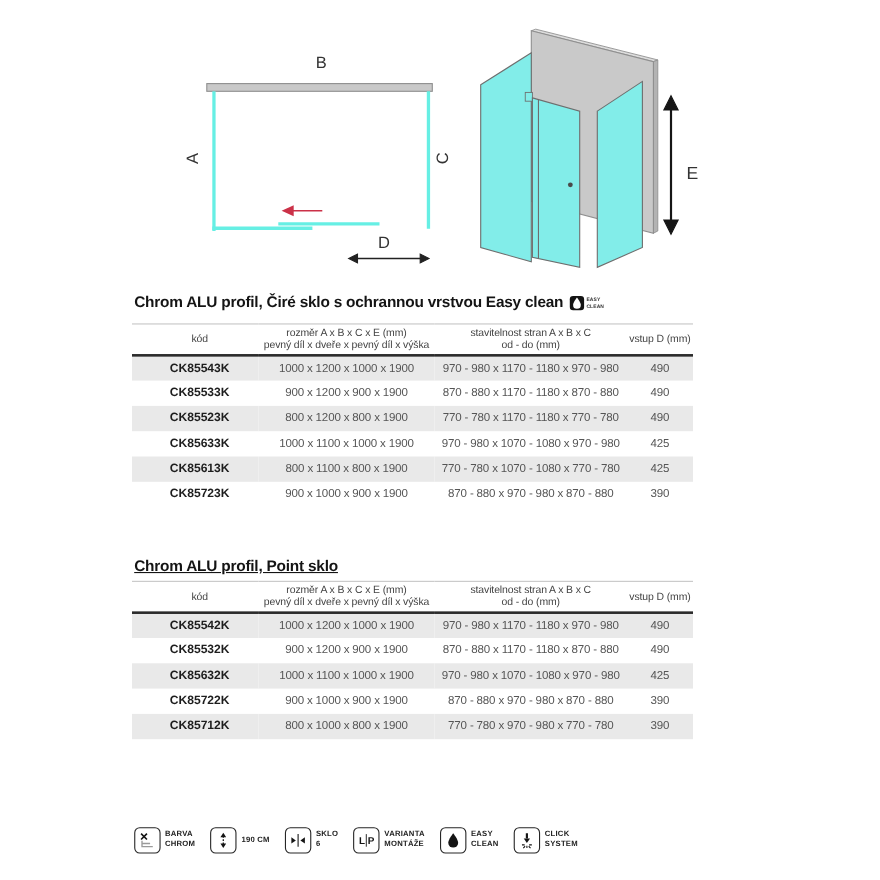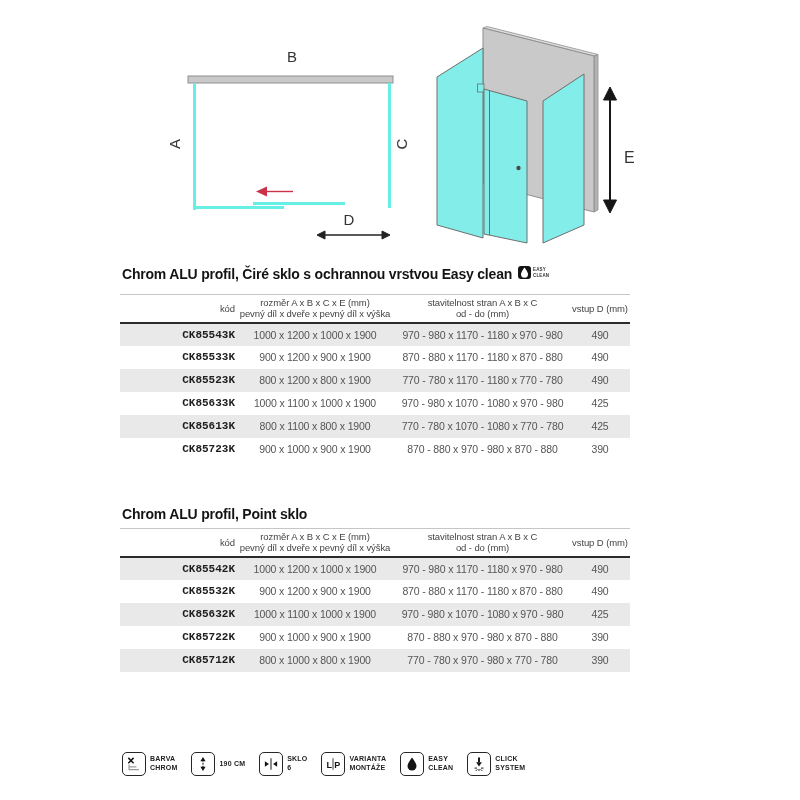--- a/index.html
+++ b/index.html
@@ -1,47 +1,47 @@
 <!DOCTYPE html>
 <html><head>
 <meta charset="utf-8">
 <style>
   html,body{margin:0;padding:0;background:#fff;}
   .page{position:relative;width:800px;height:800px;background:#ffffff;overflow:hidden;
         font-family:"Liberation Sans",sans-serif;}
   svg text{font-family:"Liberation Sans",sans-serif;}
 
   
-  .section-title{position:absolute;left:122px;display:flex;align-items:flex-start;gap:6px;
+  .section-title{position:absolute;left:122px;display:flex;align-items:flex-end;gap:6px;
                  font-size:14px;font-weight:bold;color:#141414;letter-spacing:-0.2px;white-space:nowrap;}
   #title1{top:266px;}
-  #title2{top:506px;}
+  #title2{top:506px;text-decoration:underline;}
   .badge{display:flex;align-items:center;gap:2px;}
   .badge-box{width:13px;height:13px;background:#141414;border-radius:3px;
              display:flex;align-items:center;justify-content:center;}
   .badge-text{font-size:4.5px;font-weight:bold;color:#333;line-height:1.2;letter-spacing:0.1px;}
 
   
   table.spec{position:absolute;left:120px;width:510px;border-collapse:collapse;table-layout:fixed;}
   #table1{top:294px;}
   #table2{top:528px;}
   table.spec col.c1{width:115px;}
   table.spec col.c2{width:160px;}
   table.spec col.c3{width:175px;}
   table.spec col.c4{width:60px;}
   table.spec thead tr{height:28px;border-top:1px solid #c6c6c6;border-bottom:2px solid #2b2b2b;}
   table.spec th{font-weight:normal;font-size:9.5px;color:#444;line-height:1.2;text-align:center;
                 vertical-align:middle;padding:0;letter-spacing:-0.1px;}
-  table.spec th.kod{text-align:right;padding-left:8px;}
+  table.spec th.kod{text-align:center;padding-left:8px;}
   table.spec tbody tr{height:23px;}
   table.spec tbody tr:nth-child(odd){background:#e9e9e9;}
   table.spec td{font-size:10.5px;color:#555;text-align:center;padding:0;letter-spacing:-0.15px;
                 white-space:nowrap;}
-  table.spec td.cell-kod{text-align:right;padding-left:8px;font-weight:bold;font-size:11px;color:#1d1d1d;
-                         letter-spacing:0;font-family:Liberation Mono, monospace;}
+  table.spec td.cell-kod{text-align:center;padding-left:8px;font-weight:bold;font-size:11px;color:#1d1d1d;
+                         letter-spacing:0;}
 
   
   .footer-icons{position:absolute;left:122px;top:752px;display:flex;align-items:center;gap:14px;}
   .ficon{display:flex;align-items:center;gap:4px;}
   .ficon-box{width:24px;height:24px;border:1.6px solid #262626;border-radius:5px;box-sizing:border-box;
              display:flex;align-items:center;justify-content:center;background:#fff;flex:0 0 auto;}
   .ficon-label{font-size:7px;font-weight:bold;color:#222;line-height:1.25;letter-spacing:0.2px;white-space:nowrap;}
 </style>
 </head>
 <body>

